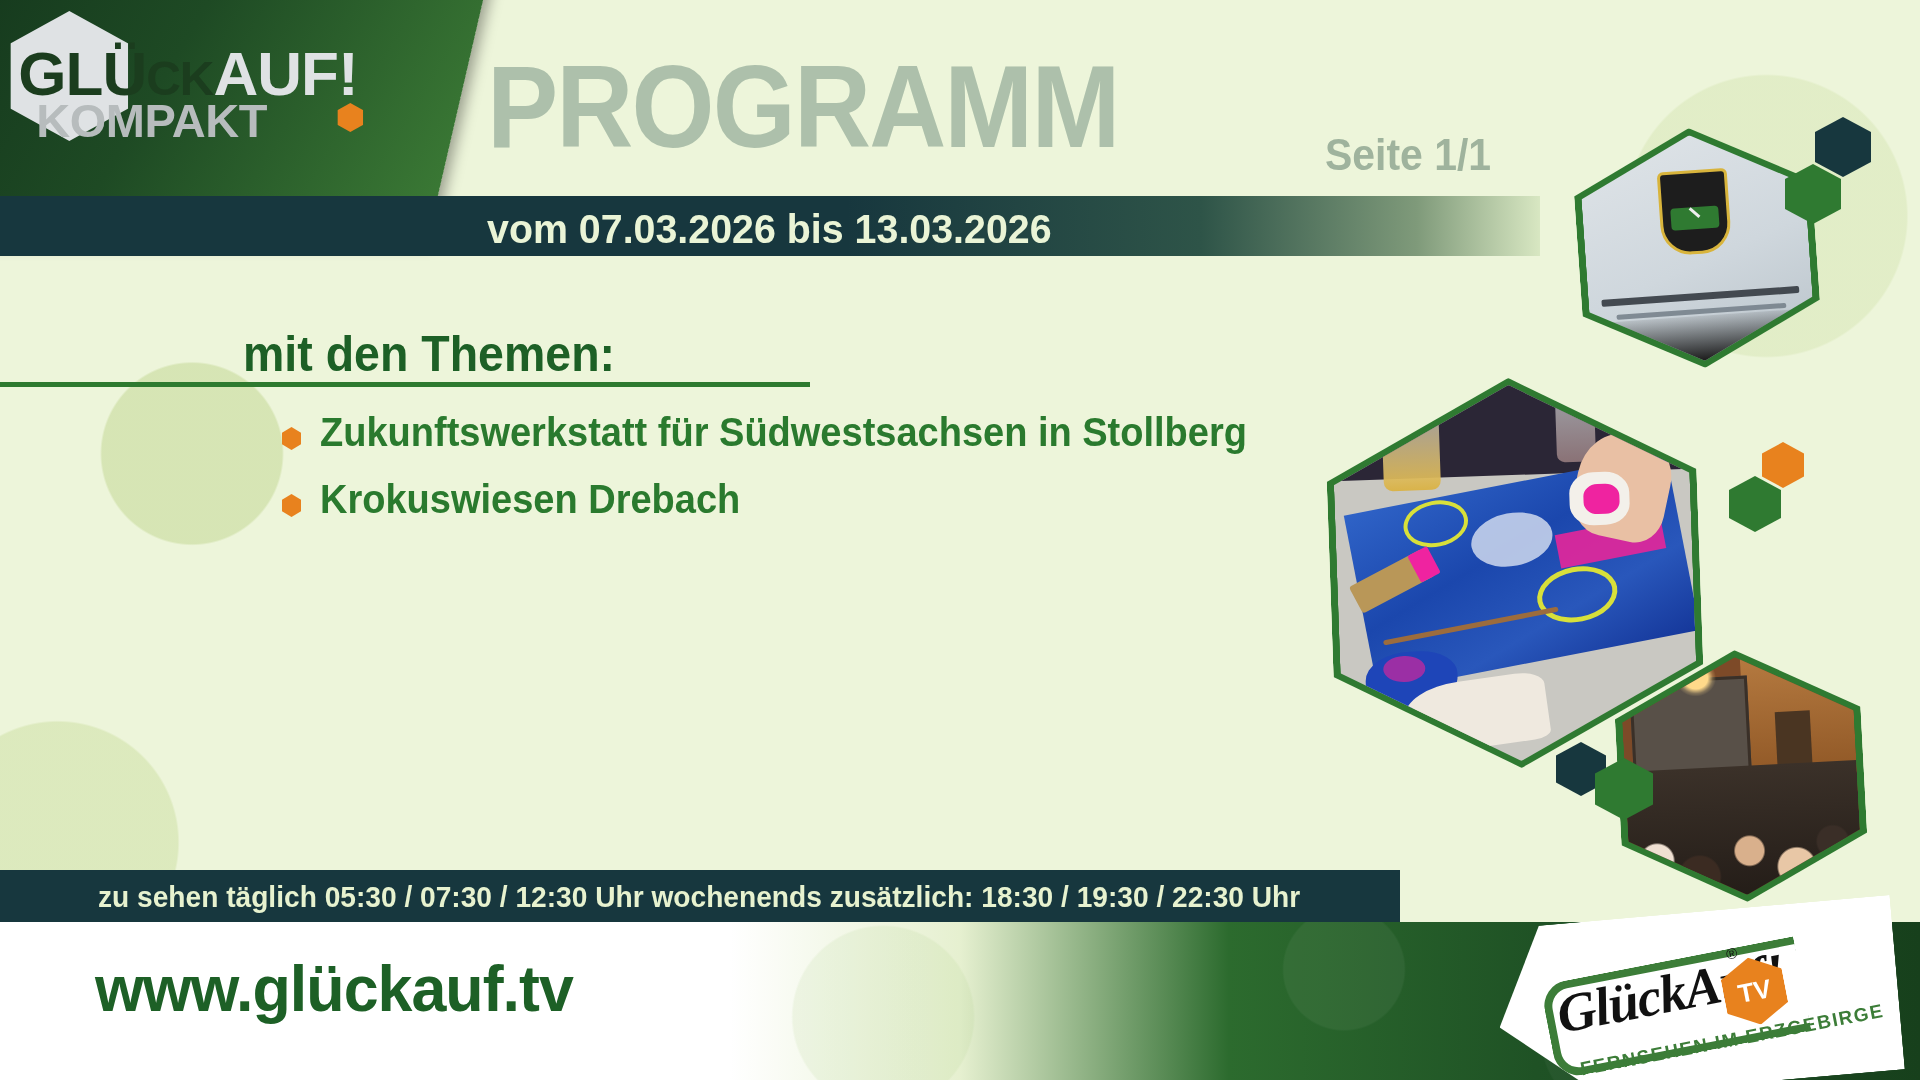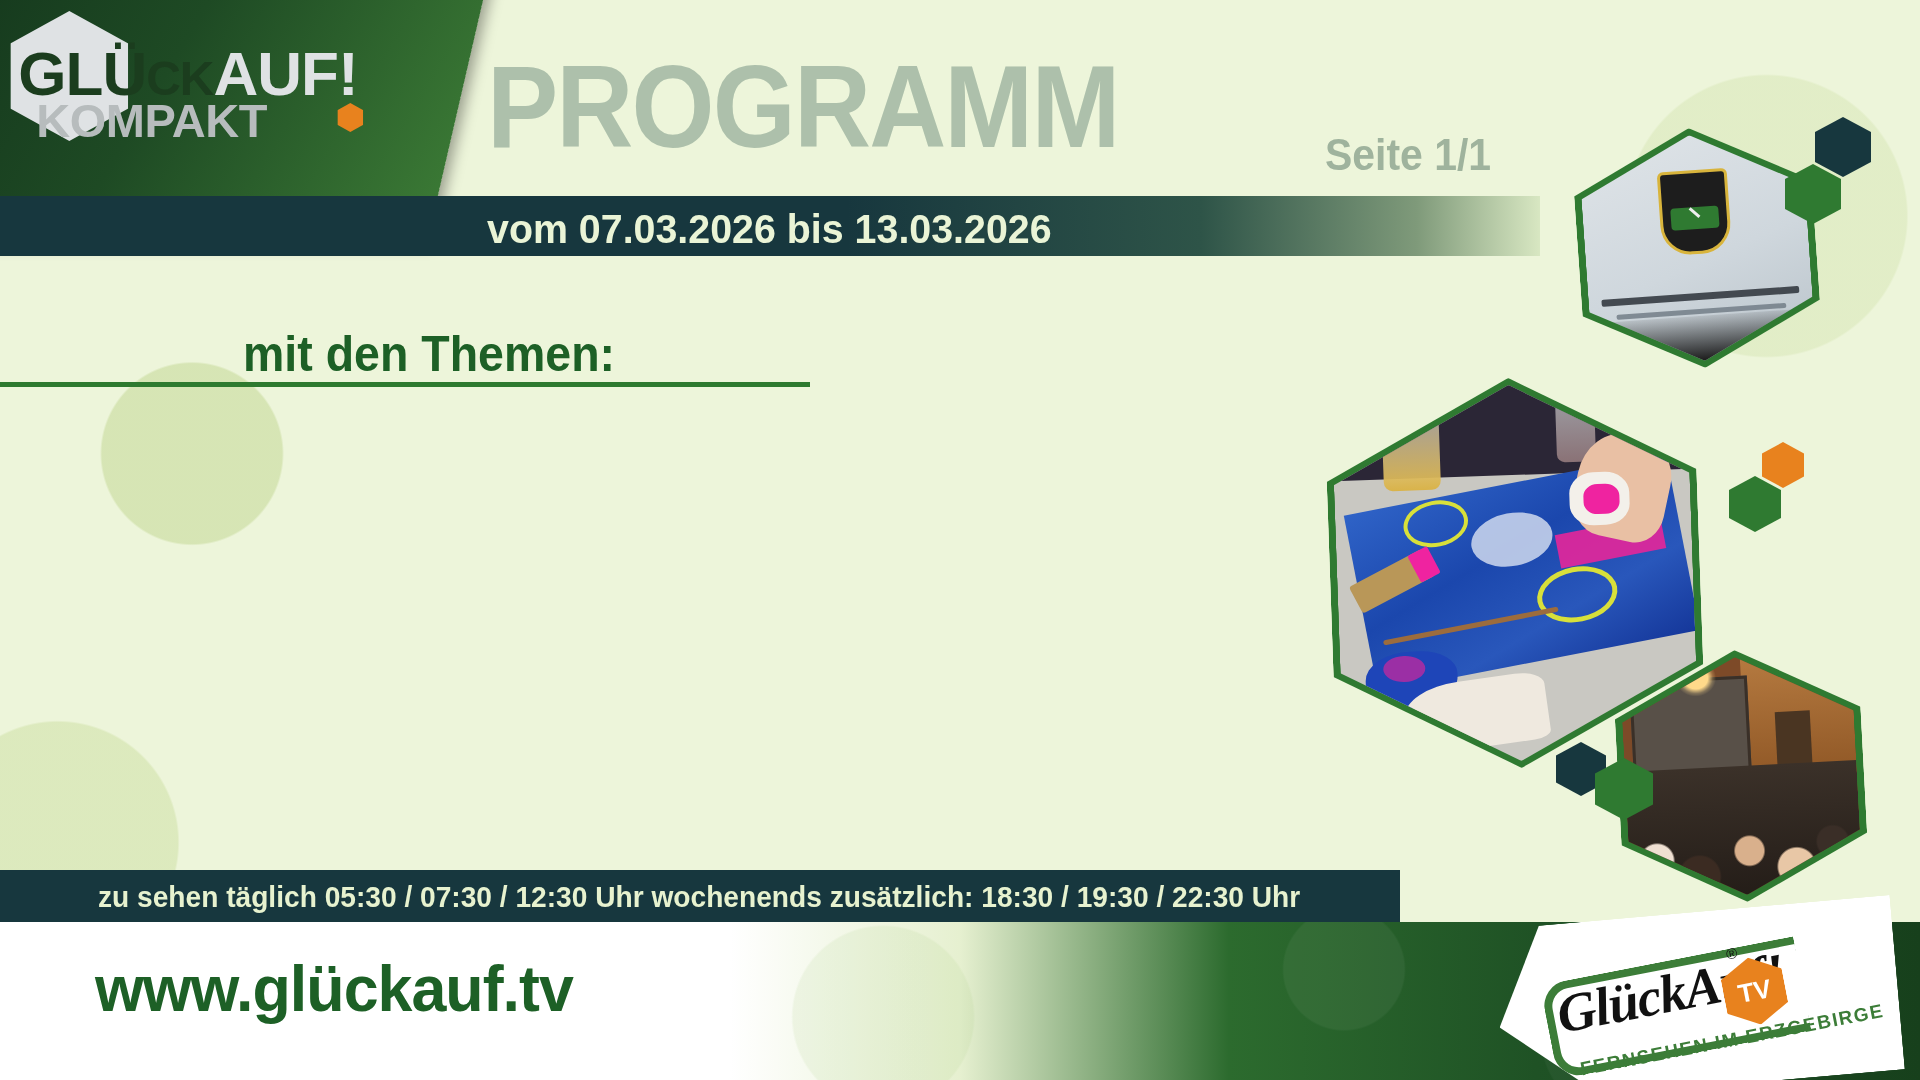--- a/index.html
+++ b/index.html
@@ -258,20 +258,28 @@
   <div class="title-programm">PROGRAMM</div>
   <div class="title-seite">Seite 1/1</div>
 
   <div class="date-bar"></div>
   <div class="date-text">vom 07.03.2026 bis 13.03.2026</div>
 
   <div class="themen">mit den Themen:</div>
   <div class="themen-rule"></div>
 
   <div class="topics">
+    <div class="topic">
+      <span class="bullet"></span>
+      <span class="topic-label">Zukunftswerkstatt für Südwestsachsen in Stollberg</span>
+    </div>
+    <div class="topic">
+      <span class="bullet"></span>
+      <span class="topic-label">Krokuswiesen Drebach</span>
+    </div>
   </div>
 
   <div class="photo-hex" id="photo-fire">
     <div class="inner">
       <div class="bg"></div>
       <div class="shield">
           <div class="crest"></div>
         </div>
       <div class="cap"></div>
       <div class="cap2"></div>

